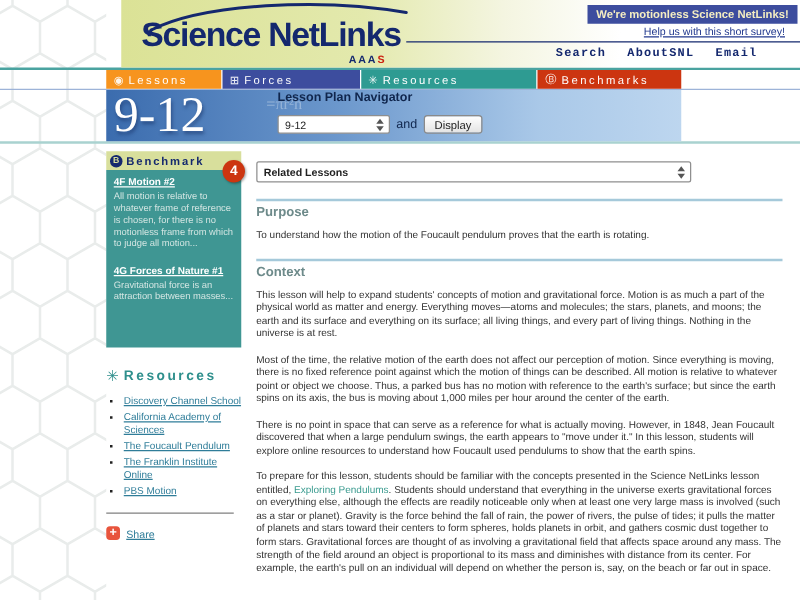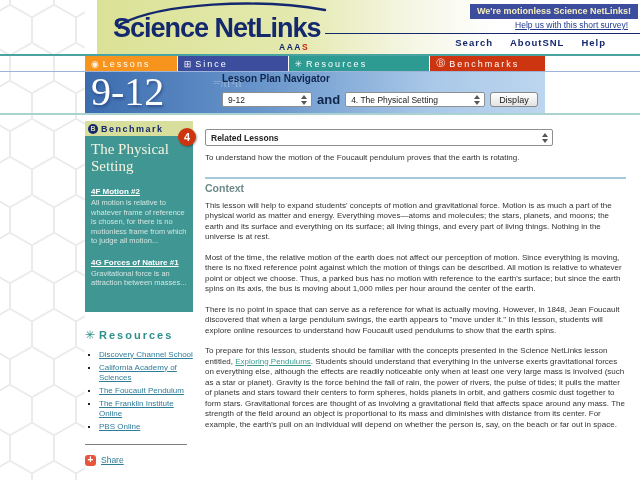--- a/index.html
+++ b/index.html
@@ -15,21 +15,21 @@
   .logo-text { position:absolute; left:16px; top:13px; font-size:27px; font-weight:bold;
                color:#14286e; letter-spacing:-1px; }
   .logo-sub { position:absolute; left:182px; top:42px; font-size:8.5px; font-weight:bold; letter-spacing:1.5px; }
   .logo-sub .aaa { color:#14286e; } .logo-sub .s { color:#cc2211; }
   .hdr-line { position:absolute; left:228px; top:33px; width:372px; height:1px; background:#14286e; }
   .redesign-box { position:absolute; top:4px; right:14px; background:#3d4d9e; color:#f5eec2;
                   font-size:9px; font-weight:bold; padding:2px 7px 3px; }
   .survey-link { position:absolute; top:20px; right:24px; font-size:8.5px; color:#22398e;
                  text-decoration:underline; cursor:pointer;text-align:center; }
   .hdr-nav { position:absolute; top:37px; right:46px; display:flex; gap:17px;
-             font-family:Liberation Sans, sans-serif; font-size:9.5px; font-weight:bold;
+             font-family:Liberation Mono, monospace; font-size:9.5px; font-weight:bold;
              color:#14286e; letter-spacing:1px; }
   .hdr-nav span { cursor:pointer; }
 
   
   .line1 { position:absolute; left:0; top:54px; width:640px; height:2px; background:#4aa3a0; z-index:2; }
   .line2 { position:absolute; left:0; top:71px; width:640px; height:1px; background:#9db3d8; z-index:2; }
   .line3 { position:absolute; left:0; top:113px; width:640px; height:2px; background:#a9d2d0; z-index:2; }
 
   
   .tabbar { position:absolute; left:85px; top:56px; width:460px; height:15px; display:flex; z-index:3; }
@@ -41,21 +41,21 @@
   
   .band { position:absolute; left:85px; top:72px; width:460px; height:41px; z-index:3;
           background:linear-gradient(to right,#3b6cae 0%, #6b97cc 40%, #a9c8e8 75%, #bdd6ef 100%); }
   .band-grade { position:absolute; left:6px; top:-4px; font-family:"Liberation Serif", serif;
                 font-size:40px; color:#fff; text-shadow:1px 2px 3px rgba(10,30,80,.45); }
   .wm { position:absolute; font-family:"Liberation Serif", serif; color:rgba(255,255,255,.32); }
   .wm1 { left:128px; top:3px; font-size:13px; }
   .wm2 { left:138px; top:18px; font-size:13px; }
   .lpn-title { position:absolute; left:137px; top:1px; font-size:10px; font-weight:bold; color:#10264d; }
   .nav-ctl { position:absolute; left:137px; top:20px; display:flex; align-items:center; gap:5px; }
-  .and-label { font-size:13px; font-weight:bold; color:#10264d; }
+  .and-label { font-size:10px; font-weight:normal; color:#10264d; }
 
   .fselect { display:flex; align-items:center; background:#fff; border:1px solid #8f8f8f;
              border-radius:2px; height:15px; font-size:8.5px; color:#222; padding:0 2px 0 5px; cursor:pointer; }
   .fselect .lbl { flex:1; overflow:hidden; white-space:nowrap; }
   .spin { display:flex; flex-direction:column; align-items:center; gap:2px; margin-left:4px; padding:0 2px; }
   .spin i { display:block; width:0; height:0; border-left:3px solid transparent; border-right:3px solid transparent; }
   .spin .up { border-bottom:4px solid #555; } .spin .dn { border-top:4px solid #555; }
   .sel-grade { width:90px; } .sel-topic { width:140px; }
   .btn { height:15px; font-size:9px; color:#222; background:linear-gradient(#fefefe,#e4e4e4);
          border:1px solid #8a8a8a; border-radius:3px; padding:0 8px; cursor:pointer;
@@ -91,21 +91,21 @@
   .feedback-row { margin-bottom:11px; }
 
   
   .main { position:absolute; left:205px; top:129px; width:421px; z-index:3; }
   .related-select { width:348px; height:17px;font-weight:bold; }
   .page-title { margin-top:14px; font-size:13px; font-weight:bold; color:#2e7f80; }
   .sec-head { margin-top:13px; border-top:2px solid #a5c9da; padding-top:3px;
               font-size:10.5px; font-weight:bold; color:#6d8a8a; }
   .body-text { margin-top:7px; font-size:8px; line-height:10.5px; color:#333; }
   .body-text + .body-text { margin-top:10px; }
-  .inline-link { color:#3a9b8f; text-decoration:underline; cursor:pointer;margin-top:28px; }
+  .inline-link { color:#3a9b8f; cursor:pointer;margin-top:28px; }
 </style>
 </head>
 <body>
 
 <div id="page">
   <svg id="hexbg">
       <polygon points="9.7,-20.5 9.7,4.5 -12.0,17.0 -33.7,4.5 -33.7,-20.5 -12.0,-33.0" fill="none" stroke="#e9eceb" stroke-width="1.4"></polygon>
       <polygon points="53.7,-20.5 53.7,4.5 32.0,17.0 10.3,4.5 10.3,-20.5 32.0,-33.0" fill="none" stroke="#e9eceb" stroke-width="1.4"></polygon>
       <polygon points="97.7,-20.5 97.7,4.5 76.0,17.0 54.3,4.5 54.3,-20.5 76.0,-33.0" fill="none" stroke="#e9eceb" stroke-width="1.4"></polygon>
       <polygon points="141.7,-20.5 141.7,4.5 120.0,17.0 98.3,4.5 98.3,-20.5 120.0,-33.0" fill="none" stroke="#e9eceb" stroke-width="1.4"></polygon>
@@ -343,32 +343,32 @@
     </svg>
     <div class="logo-text">Science NetLinks</div>
     <div class="logo-sub"><span class="aaa">AAA</span><span class="s">S</span></div>
     <div class="hdr-line"></div>
 
     <div class="redesign-box">We're motionless Science NetLinks!</div>
     <div class="survey-link">Help us with this short survey!</div>
     <div class="hdr-nav">
       <span>Search</span>
       <span>AboutSNL</span>
-      <span>Help</span>
+      <span>Email</span>
     </div>
   </div>
 
   <div class="tabbar">
     <div class="tab t0" style="background: rgb(247, 148, 30);">
       <span class="tab-icon">◉</span>
       <span>Lessons</span>
     </div>
     <div class="tab t1" style="background: rgb(61, 77, 158);">
       <span class="tab-icon">⊞</span>
-      <span>Since</span>
+      <span>Forces</span>
     </div>
     <div class="tab t2" style="background: rgb(46, 155, 146);">
       <span class="tab-icon">✳</span>
       <span>Resources</span>
     </div>
     <div class="tab t3" style="background: rgb(204, 53, 16);">
       <span class="tab-icon">Ⓑ</span>
       <span>Benchmarks</span>
     </div>
   </div>
@@ -380,81 +380,74 @@
     <div class="lpn-title">Lesson Plan Navigator</div>
     <div class="nav-ctl">
       <div class="fselect sel-grade">
         <span class="lbl">9-12</span>
         <span class="spin">
             <i class="up"></i>
             <i class="dn"></i>
           </span>
       </div>
       <span class="and-label">and</span>
-      <div class="fselect sel-topic">
-        <span class="lbl">4. The Physical Setting</span>
-        <span class="spin">
-            <i class="up"></i>
-            <i class="dn"></i>
-          </span>
-      </div>
       <button class="btn">Display</button>
     </div>
   </div>
 
   <div class="sidebar">
     <div class="bm-box">
       <div class="bm-strip">
         <span class="bm-b-icon">B</span>
         <span class="bm-strip-label">Benchmark</span>
       </div>
       <div class="bm-badge">4</div>
       <div class="bm-body">
-        <div class="bm-title">The Physical Setting</div>
         <div class="bm-item">
           <div class="bm-item-h">4F Motion #2</div>
           <div class="bm-item-t">All motion is relative to whatever frame of reference is chosen, for there is no motionless frame from which to judge all motion...</div>
         </div>
         <div class="bm-item">
           <div class="bm-item-h">4G Forces of Nature #1</div>
           <div class="bm-item-t">Gravitational force is an attraction between masses...</div>
         </div>
       </div>
     </div>
 
     <div class="res-head">
       <span class="res-asterisk">✳</span>
       <span class="res-label">Resources</span>
     </div>
     <ul class="res-list">
       <li><a>Discovery Channel School</a></li>
       <li><a>California Academy of Sciences</a></li>
       <li><a>The Foucault Pendulum</a></li>
       <li><a>The Franklin Institute Online</a></li>
-      <li><a>PBS Online</a></li>
+      <li><a>PBS Motion</a></li>
     </ul>
     <div class="side-divider"></div>
     <div class="share-row">
       <span class="share-icon">+</span>
       <a class="side-link">Share</a>
     </div>
     <div class="feedback-row">
       
     </div>
 
   </div>
 
   <div class="main">
     <div class="fselect related-select">
       <span class="lbl">Related Lessons</span>
       <span class="spin">
           <i class="up"></i>
           <i class="dn"></i>
         </span>
     </div>
+    <div class="sec-head">Purpose</div>
     <p class="body-text">To understand how the motion of the Foucault pendulum proves that the earth is rotating.</p>
     <div class="sec-head">Context</div>
     <p class="body-text">This lesson will help to expand students' concepts of motion and gravitational force. Motion is as much a part of the physical world as matter and energy. Everything moves—atoms and molecules; the stars, planets, and moons; the earth and its surface and everything on its surface; all living things, and every part of living things. Nothing in the universe is at rest.</p>
     <p class="body-text">Most of the time, the relative motion of the earth does not affect our perception of motion. Since everything is moving, there is no fixed reference point against which the motion of things can be described. All motion is relative to whatever point or object we choose. Thus, a parked bus has no motion with reference to the earth's surface; but since the earth spins on its axis, the bus is moving about 1,000 miles per hour around the center of the earth.</p>
     <p class="body-text">There is no point in space that can serve as a reference for what is actually moving. However, in 1848, Jean Foucault discovered that when a large pendulum swings, the earth appears to "move under it." In this lesson, students will explore online resources to understand how Foucault used pendulums to show that the earth spins.</p>
     <p class="body-text"><span>To prepare for this lesson, students should be familiar with the concepts presented in the Science NetLinks lesson entitled, </span><a class="inline-link">Exploring Pendulums</a><span>. Students should understand that everything in the universe exerts gravitational forces on everything else, although the effects are readily noticeable only when at least one very large mass is involved (such as a star or planet). Gravity is the force behind the fall of rain, the power of rivers, the pulse of tides; it pulls the matter of planets and stars toward their centers to form spheres, holds planets in orbit, and gathers cosmic dust together to form stars. Gravitational forces are thought of as involving a gravitational field that affects space around any mass. The strength of the field around an object is proportional to its mass and diminishes with distance from its center. For example, the earth's pull on an individual will depend on whether the person is, say, on the beach or far out in space.</span></p>
   </div>
 </div>
 
 </body></html>

